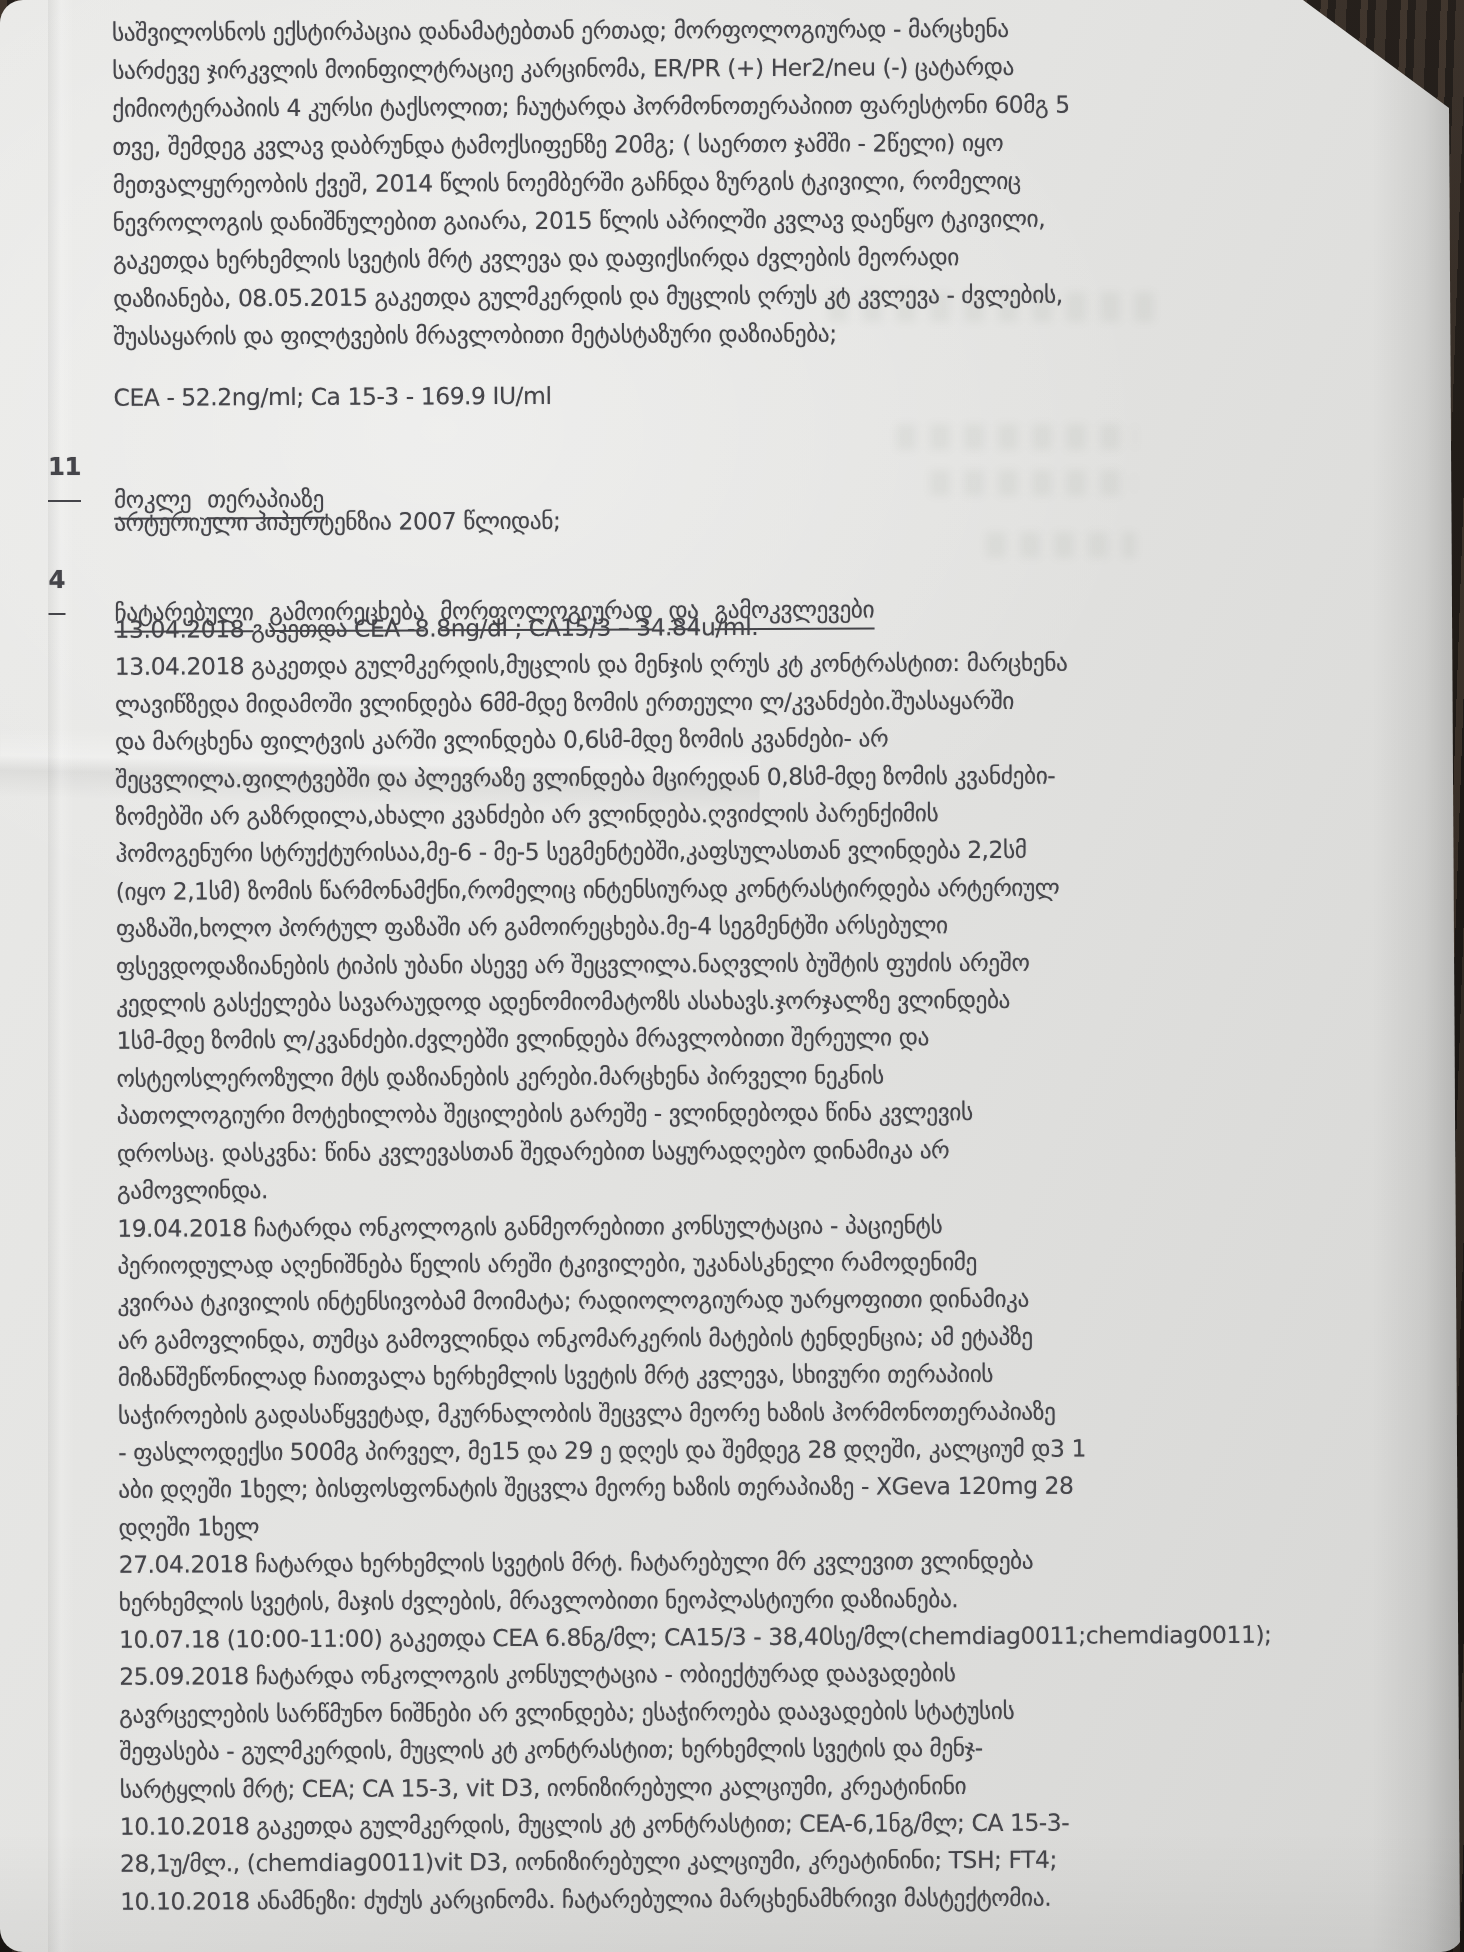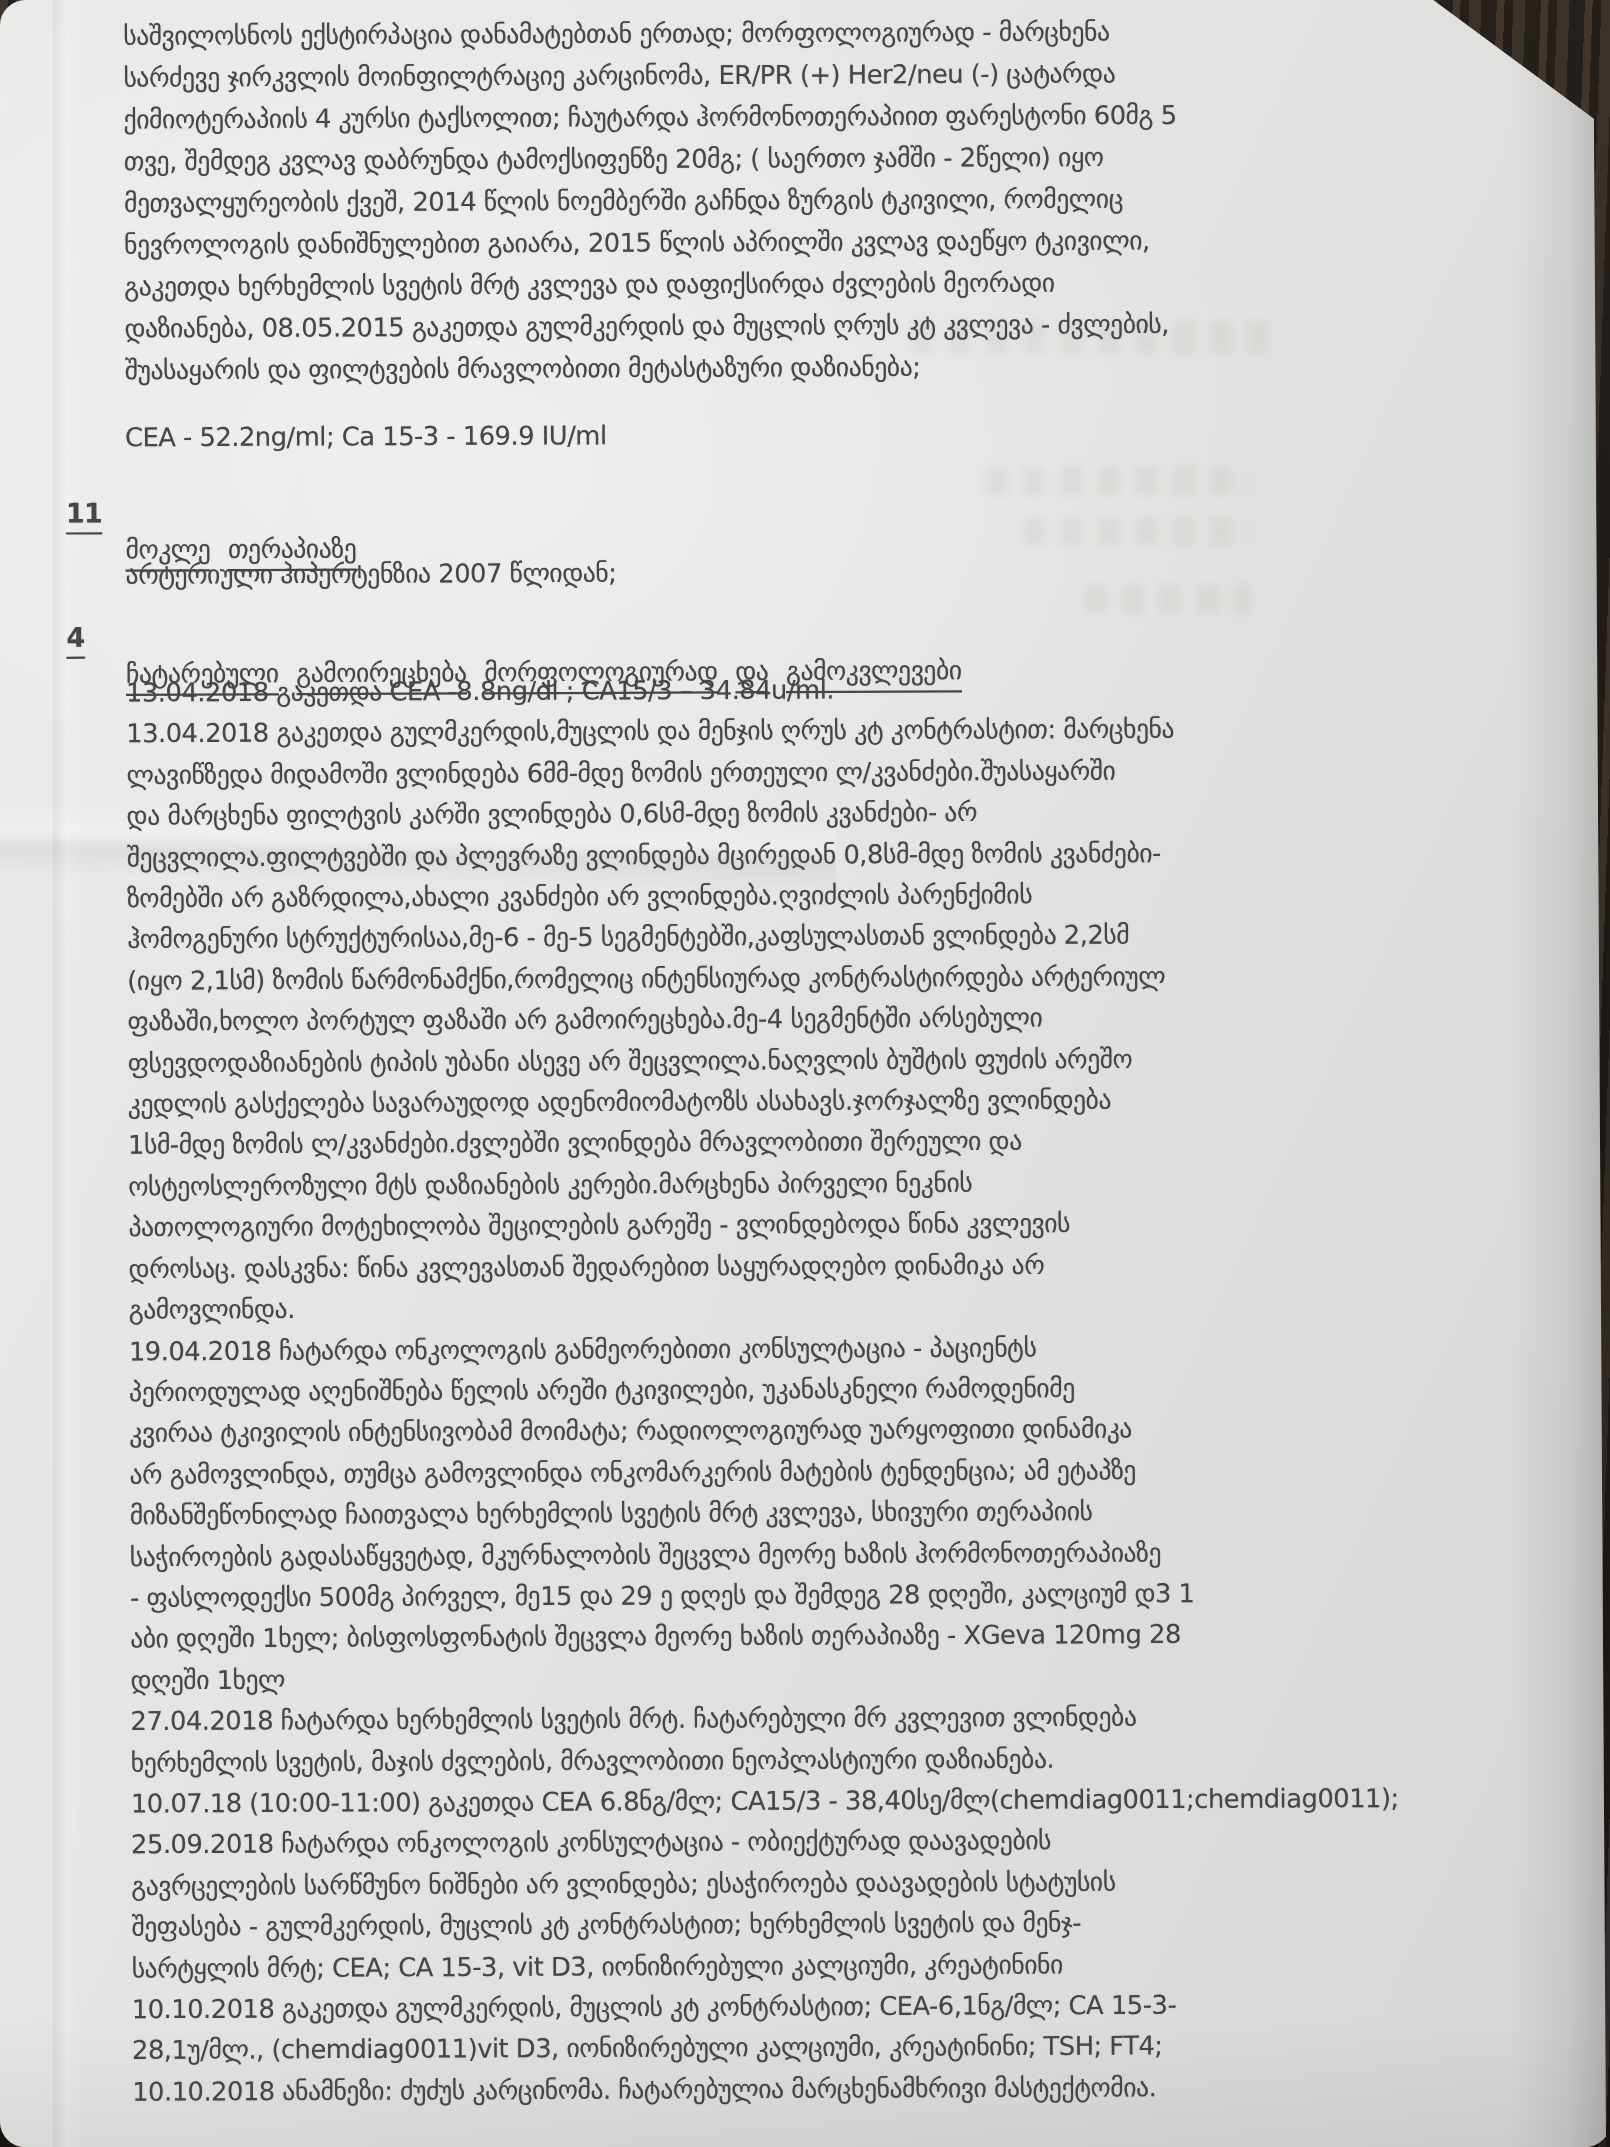--- a/index.html
+++ b/index.html
@@ -62,22 +62,22 @@
     transform:rotate(-0.25deg);transform-origin:60px 40px;
     font-size:23.5px;letter-spacing:-0.5px;
     text-shadow:0 0 1px rgba(69,69,74,0.4);
   }
   .ln{white-space:nowrap;}
   .intro{position:absolute;left:112px;top:14px;}
   .intro .ln{line-height:38px;}
   .lab{position:absolute;left:112px;top:384px;}
   .heading{position:absolute;left:0;top:0;width:100%;}
   .sec-num{
-    position:absolute;left:58px;font-weight:bold;font-size:24.5px;
-    border-bottom:2px solid #45454a;padding-bottom:3px;
+    position:absolute;left:46px;font-weight:bold;font-size:24.5px;
+    border-bottom:2px solid #45454a;padding-bottom:19px;
   }
   .sec-title{position:absolute;left:112px;}
   .sec-title .w{
     display:inline-block;border-bottom:2px solid #45454a;
     padding-bottom:4px;margin-right:9px;margin-top:34px;
   }
   .h11{top:452px;}
   .h11-body{position:absolute;left:112px;top:509px;}
   .h12{top:565px;}
   .sec12-body{position:absolute;left:112px;top:612px;}

